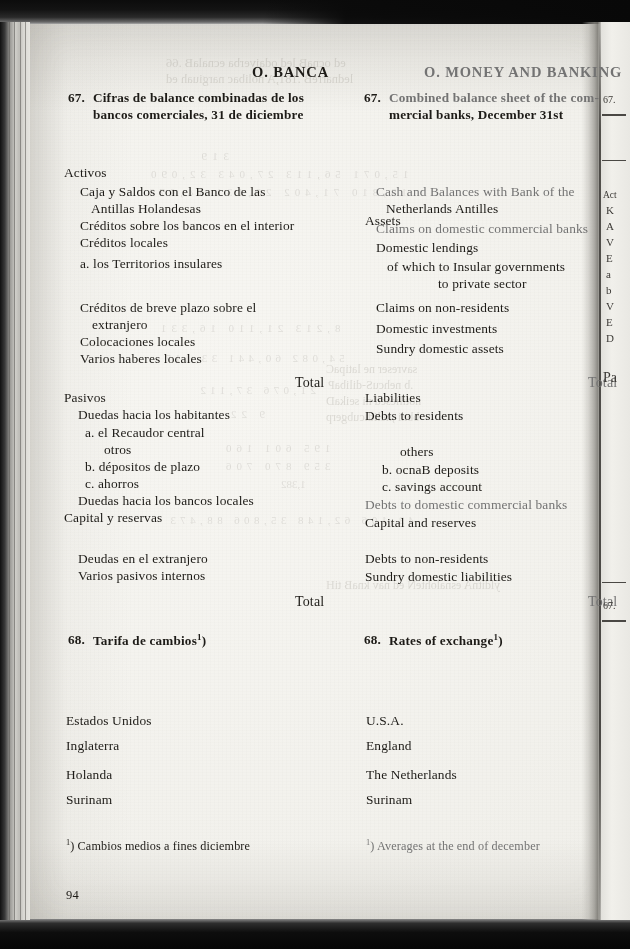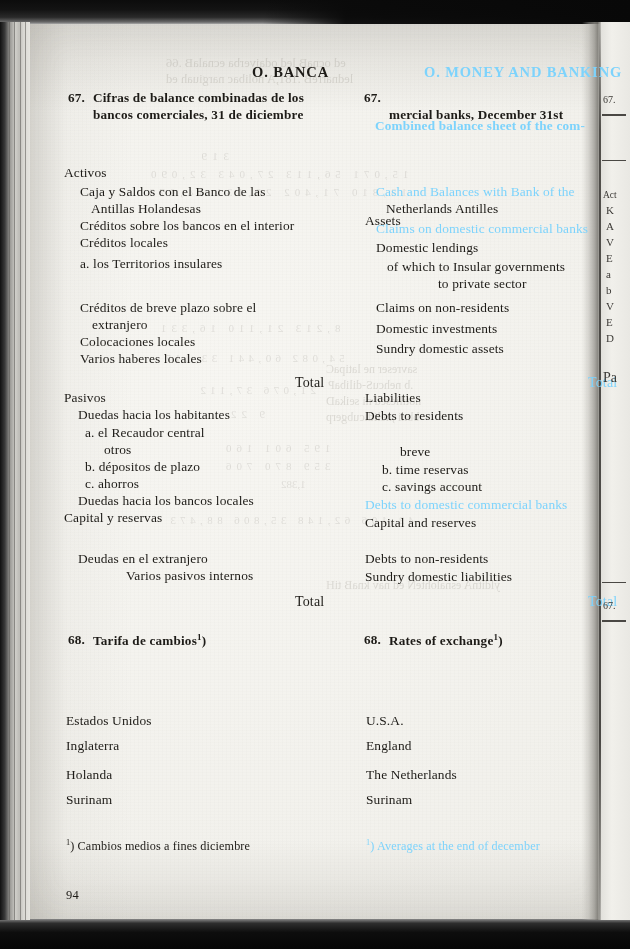--- a/index.html
+++ b/index.html
@@ -101,21 +101,21 @@
   
   .nextpage {
     position:absolute; right:0; top:22px; width:30px; height:898px;
     overflow:hidden; color:#3c3a36; font-size:9.5px;
     font-family:"Liberation Serif", serif;
   }
   .nextpage .np { position:absolute; left:3px; white-space:nowrap; }
   .nextpage .rule { position:absolute; left:2px; width:24px; height:1px; background:#4a4844; }
 
   
-  .clip-fade { color:#7dd3fc;text-align:right; }
+  .clip-fade { color:#737373;text-align:right; }
 
   
   .ghost {
     position:absolute; white-space:nowrap;
     color:rgba(92,88,80,.17);
     transform: scaleX(-1);
     font-family:"Liberation Serif", serif;
     pointer-events:none;
   }
   .ghost-num { color:rgba(92,88,80,.14); }
@@ -169,21 +169,21 @@
   <div class="fold-line"></div>
 
   <div class="ink sec-head" style="left:252px; top:64px;">O. BANCA</div>
   <div class="ink sec-head clip-fade" style="left:424px; top:64px;">O. MONEY AND BANKING</div>
 
   <div class="ink tbl-title" style="left:68px; top:90px;">67.</div>
   <div class="ink tbl-title" style="left:93px; top:90px;">Cifras de balance combinadas de los</div>
   <div class="ink tbl-title" style="left:93px; top:107px;">bancos comerciales, 31 de diciembre</div>
 
   <div class="ink tbl-title" style="left:364px; top:90px;">67.</div>
-  <div class="ink tbl-title clip-fade" style="left:375px; top:90px;margin-top:28px;">Combined balance sheet of the com-</div>
+  <div class="ink tbl-title clip-fade" style="left:389px; top:90px;">Combined balance sheet of the com-</div>
   <div class="ink tbl-title" style="left:389px; top:107px;">mercial banks, December 31st</div>
 
   <div class="ink body" style="left:64px;  top:165px;">Activos</div>
   <div class="ink body" style="left:80px;  top:184px;">Caja y Saldos con el Banco de las</div>
   <div class="ink body" style="left:91px;  top:201px;">Antillas Holandesas</div>
   <div class="ink body" style="left:80px;  top:218px;">Créditos sobre los bancos en el interior</div>
   <div class="ink body" style="left:80px;  top:235px;">Créditos locales</div>
   <div class="ink body" style="left:80px;  top:256px;">a. los Territorios insulares</div>
   <div class="ink body" style="left:80px;  top:300px;">Créditos de breve plazo sobre el</div>
   <div class="ink body" style="left:92px;  top:317px;">extranjero</div>
@@ -205,27 +205,27 @@
 
   <div class="ink body" style="left:64px; top:390px;">Pasivos</div>
   <div class="ink body" style="left:78px; top:407px;">Duedas hacia los habitantes</div>
   <div class="ink body" style="left:85px; top:425px;">a. el Recaudor central</div>
   <div class="ink body" style="left:104px; top:442px;">otros</div>
   <div class="ink body" style="left:85px; top:459px;">b. dépositos de plazo</div>
   <div class="ink body" style="left:85px; top:476px;">c. ahorros</div>
   <div class="ink body" style="left:78px; top:493px;text-align:center;">Duedas hacia los bancos locales</div>
   <div class="ink body" style="left:64px; top:510px;">Capital y reservas</div>
   <div class="ink body" style="left:78px; top:551px;">Deudas en el extranjero</div>
-  <div class="ink body" style="left:78px; top:568px;margin-left:48px;">Varios pasivos internos</div>
+  <div class="ink body" style="left:78px; top:568px;">Varios pasivos internos</div>
   <div class="ink total" style="left:295px; top:594px;">Total</div>
 
   <div class="ink body" style="left:365px; top:390px;">Liabilities</div>
   <div class="ink body" style="left:365px; top:408px;">Debts to residents</div>
-  <div class="ink body" style="left:400px; top:444px;">breve</div>
-  <div class="ink body" style="left:382px; top:462px;">b.  time reservas</div>
+  <div class="ink body" style="left:400px; top:444px;">others</div>
+  <div class="ink body" style="left:382px; top:462px;">b.  ocnaB deposits</div>
   <div class="ink body" style="left:382px; top:479px;">c.  savings account</div>
   <div class="ink body clip-fade" style="left:365px; top:497px;">Debts to domestic commercial banks</div>
   <div class="ink body" style="left:365px; top:515px;">Capital and reserves</div>
   <div class="ink body" style="left:365px; top:551px;">Debts to non-residents</div>
   <div class="ink body" style="left:365px; top:569px;">Sundry domestic liabilities</div>
   <div class="ink total clip-fade" style="left:588px; top:594px;">Total</div>
 
   <div class="ink tbl-title" style="left:68px; top:632px;">68.</div>
   <div class="ink tbl-title" style="left:93px; top:632px;"><span>Tarifa de cambios</span><sup>1</sup>)</div>
 

